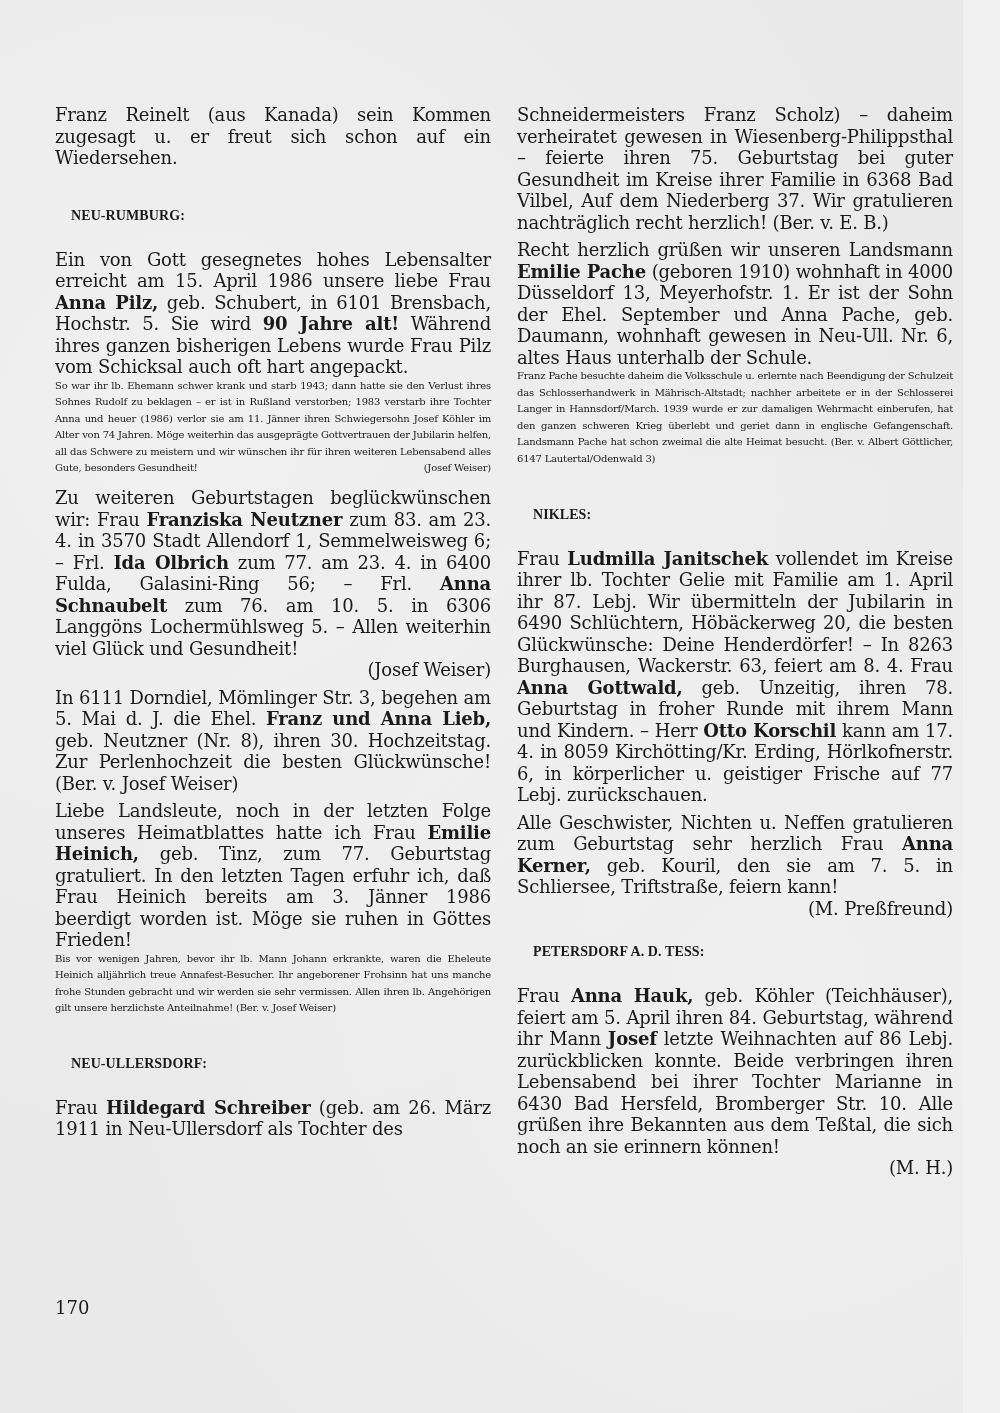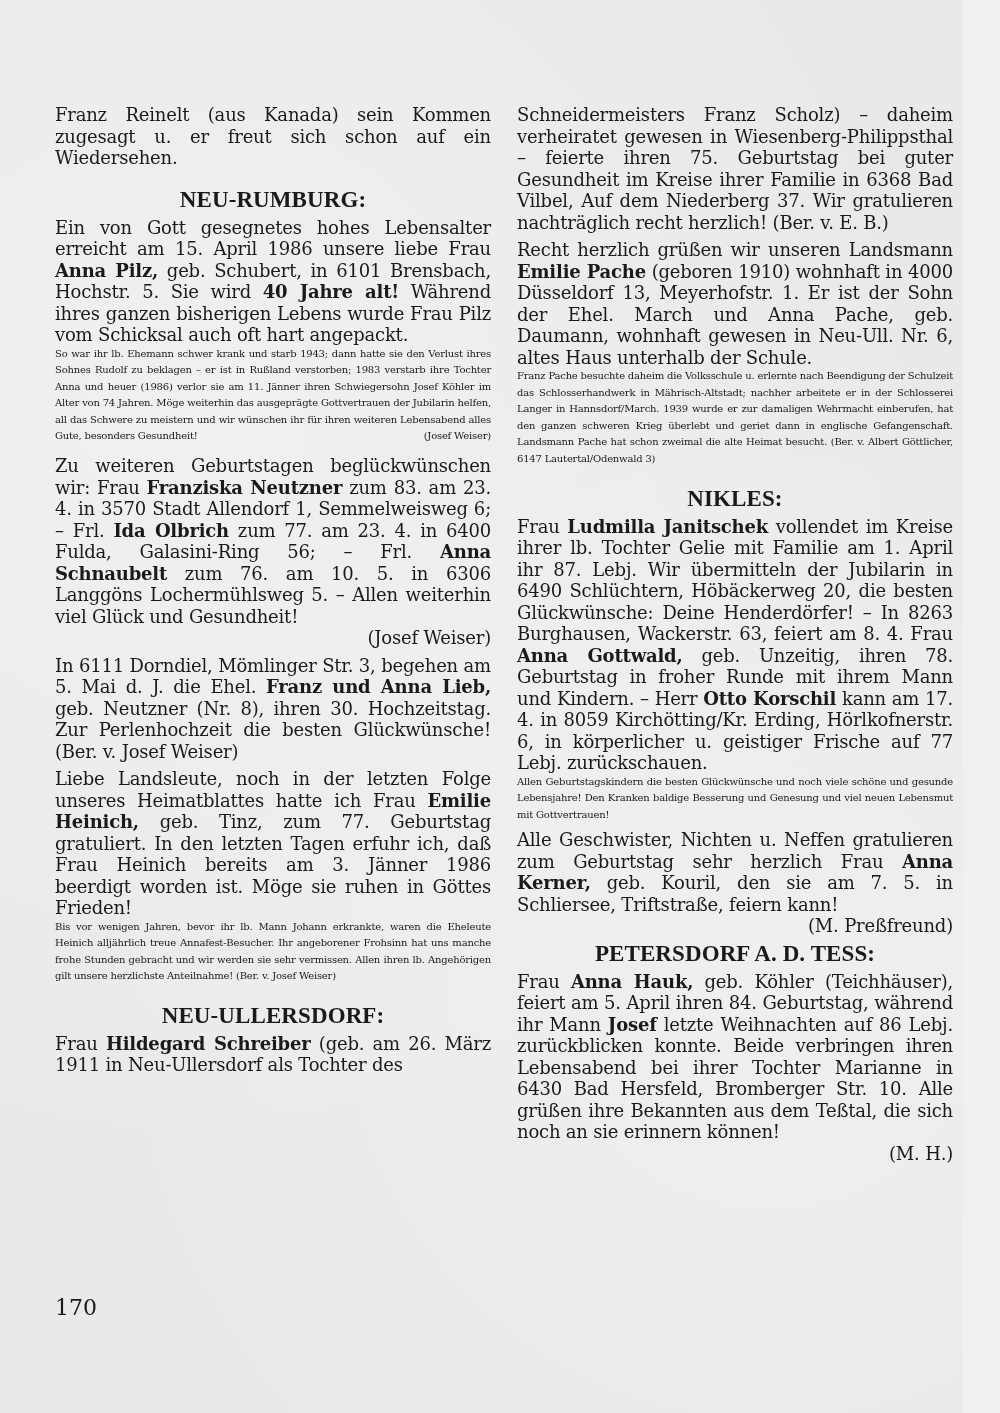--- a/index.html
+++ b/index.html
@@ -21,48 +21,48 @@
     position: absolute; top: 104px;
     width: 436px;
   }
   .col.left { left: 55px; }
   .col.right { left: 517px; }
   p { margin: 0; text-align: justify; }
   .body-text { font-size: 18px; line-height: 21.5px; letter-spacing: -0.2px; }
   .small-text { font-size: 10px; line-height: 16.6px; letter-spacing: -0.2px; }
   .heading {
     font-family: "Liberation Serif", "DejaVu Serif", serif;
-    font-weight: bold; font-size: 23px; line-height: 22px;
-    margin: 0; letter-spacing: 0.1px; text-align: center;
+    font-weight: bold; font-size: 14px; line-height: 22px;
+    margin: 16px; letter-spacing: 0.1px;
   }
   .sig { text-align: right; }
   b { font-weight: bold; }
   .gap-s { height: 6px; }
   .gap-m { height: 10px; }
   .gap-l { height: 20px; }
   .page-number {
     position: absolute; left: 55px; top: 1297px;
-    font-size: 22px; line-height: 21px;
+    font-size: 18px; line-height: 21px;
   }
   .small-text .inline-sig { float: right; }
 </style>
 </head>
 <body>
 
 <div class="paper">
 
   <div class="col left">
     <p class="body-text">Franz Reinelt (aus Kanada) sein Kommen zugesagt u. er freut sich schon auf ein Wiedersehen.</p>
     <div class="gap-l"></div>
 
     <section>
       <h2 class="heading">NEU-RUMBURG:</h2>
       <div class="gap-s"></div>
       <p class="body-text">
-        <span>Ein von Gott gesegnetes hohes Lebensalter erreicht am 15. April 1986 unsere liebe Frau </span><b>Anna Pilz,</b><span> geb. Schubert, in 6101 Brensbach, Hochstr. 5. Sie wird </span><b>40 Jahre alt!</b><span> Während ihres ganzen bisherigen Lebens wurde Frau Pilz vom Schicksal auch oft hart angepackt.</span>
+        <span>Ein von Gott gesegnetes hohes Lebensalter erreicht am 15. April 1986 unsere liebe Frau </span><b>Anna Pilz,</b><span> geb. Schubert, in 6101 Brensbach, Hochstr. 5. Sie wird </span><b>90 Jahre alt!</b><span> Während ihres ganzen bisherigen Lebens wurde Frau Pilz vom Schicksal auch oft hart angepackt.</span>
       </p>
       <p class="small-text">
         <span>So war ihr lb. Ehemann schwer krank und starb 1943; dann hatte sie den Verlust ihres Sohnes Rudolf zu beklagen – er ist in Rußland verstorben; 1983 verstarb ihre Tochter Anna und heuer (1986) verlor sie am 11. Jänner ihren Schwiegersohn Josef Köhler im Alter von 74 Jahren. Möge weiterhin das ausgeprägte Gottvertrauen der Jubilarin helfen, all das Schwere zu meistern und wir wünschen ihr für ihren weiteren Lebensabend alles Gute, besonders Gesundheit!</span>
         <span class="inline-sig">(Josef Weiser)</span>
       </p>
       <div style="clear:both"></div>
       <div class="gap-m"></div>
       <p class="body-text">
         <span>Zu weiteren Geburtstagen beglückwünschen wir: Frau </span><b>Franziska Neutzner</b><span> zum 83. am 23. 4. in 3570 Stadt Allendorf 1, Semmelweisweg 6; – Frl. </span><b>Ida Olbrich</b><span> zum 77. am 23. 4. in 6400 Fulda, Galasini-Ring 56; – Frl. </span><b>Anna Schnaubelt</b><span> zum 76. am 10. 5. in 6306 Langgöns Lochermühlsweg 5. – Allen weiterhin viel Glück und Gesundheit!</span>
       </p>
@@ -85,32 +85,31 @@
       <p class="body-text">
         <span>Frau </span><b>Hildegard Schreiber</b><span> (geb. am 26. März 1911 in Neu-Ullersdorf als Tochter des</span>
       </p>
     </section>
   </div>
 
   <div class="col right">
     <p class="body-text">Schneidermeisters Franz Scholz) – daheim verheiratet gewesen in Wiesenberg-Philippsthal – feierte ihren 75. Geburtstag bei guter Gesundheit im Kreise ihrer Familie in 6368 Bad Vilbel, Auf dem Niederberg 37. Wir gratulieren nachträglich recht herzlich! (Ber. v. E. B.)</p>
     <div class="gap-s"></div>
     <p class="body-text">
-      <span>Recht herzlich grüßen wir unseren Landsmann </span><b>Emilie Pache</b><span> (geboren 1910) wohnhaft in 4000 Düsseldorf 13, Meyerhofstr. 1. Er ist der Sohn der Ehel. March und Anna Pache, geb. Daumann, wohnhaft gewesen in Neu-Ull. Nr. 6, altes Haus unterhalb der Schule.</span>
+      <span>Recht herzlich grüßen wir unseren Landsmann </span><b>Emilie Pache</b><span> (geboren 1910) wohnhaft in 4000 Düsseldorf 13, Meyerhofstr. 1. Er ist der Sohn der Ehel. September und Anna Pache, geb. Daumann, wohnhaft gewesen in Neu-Ull. Nr. 6, altes Haus unterhalb der Schule.</span>
     </p>
     <p class="small-text">Franz Pache besuchte daheim die Volksschule u. erlernte nach Beendigung der Schulzeit das Schlosserhandwerk in Mährisch-Altstadt; nachher arbeitete er in der Schlosserei Langer in Hannsdorf/March. 1939 wurde er zur damaligen Wehrmacht einberufen, hat den ganzen schweren Krieg überlebt und geriet dann in englische Gefangenschaft. Landsmann Pache hat schon zweimal die alte Heimat besucht. (Ber. v. Albert Göttlicher, 6147 Lautertal/Odenwald 3)</p>
 
     <div class="gap-l"></div>
     <section>
       <h2 class="heading">NIKLES:</h2>
       <div class="gap-s"></div>
       <p class="body-text">
         <span>Frau </span><b>Ludmilla Janitschek</b><span> vollendet im Kreise ihrer lb. Tochter Gelie mit Familie am 1. April ihr 87. Lebj. Wir übermitteln der Jubilarin in 6490 Schlüchtern, Höbäckerweg 20, die besten Glückwünsche: Deine Henderdörfer! – In 8263 Burghausen, Wackerstr. 63, feiert am 8. 4. Frau </span><b>Anna Gottwald,</b><span> geb. Unzeitig, ihren 78. Geburtstag in froher Runde mit ihrem Mann und Kindern. – Herr </span><b>Otto Korschil</b><span> kann am 17. 4. in 8059 Kirchötting/Kr. Erding, Hörlkofnerstr. 6, in körperlicher u. geistiger Frische auf 77 Lebj. zurückschauen.</span>
       </p>
-      <p class="small-text">Allen Geburtstagskindern die besten Glückwünsche und noch viele schöne und gesunde Lebensjahre! Den Kranken baldige Besserung und Genesung und viel neuen Lebensmut mit Gottvertrauen!</p>
       <div class="gap-s"></div>
       <p class="body-text">
         <span>Alle Geschwister, Nichten u. Neffen gratulieren zum Geburtstag sehr herzlich Frau </span><b>Anna Kerner,</b><span> geb. Kouril, den sie am 7. 5. in Schliersee, Triftstraße, feiern kann!</span>
       </p>
       <p class="body-text sig">(M. Preßfreund)</p>
     </section>
 
     <div class="gap-s"></div>
     <section>
       <h2 class="heading">PETERSDORF A. D. TESS:</h2>

